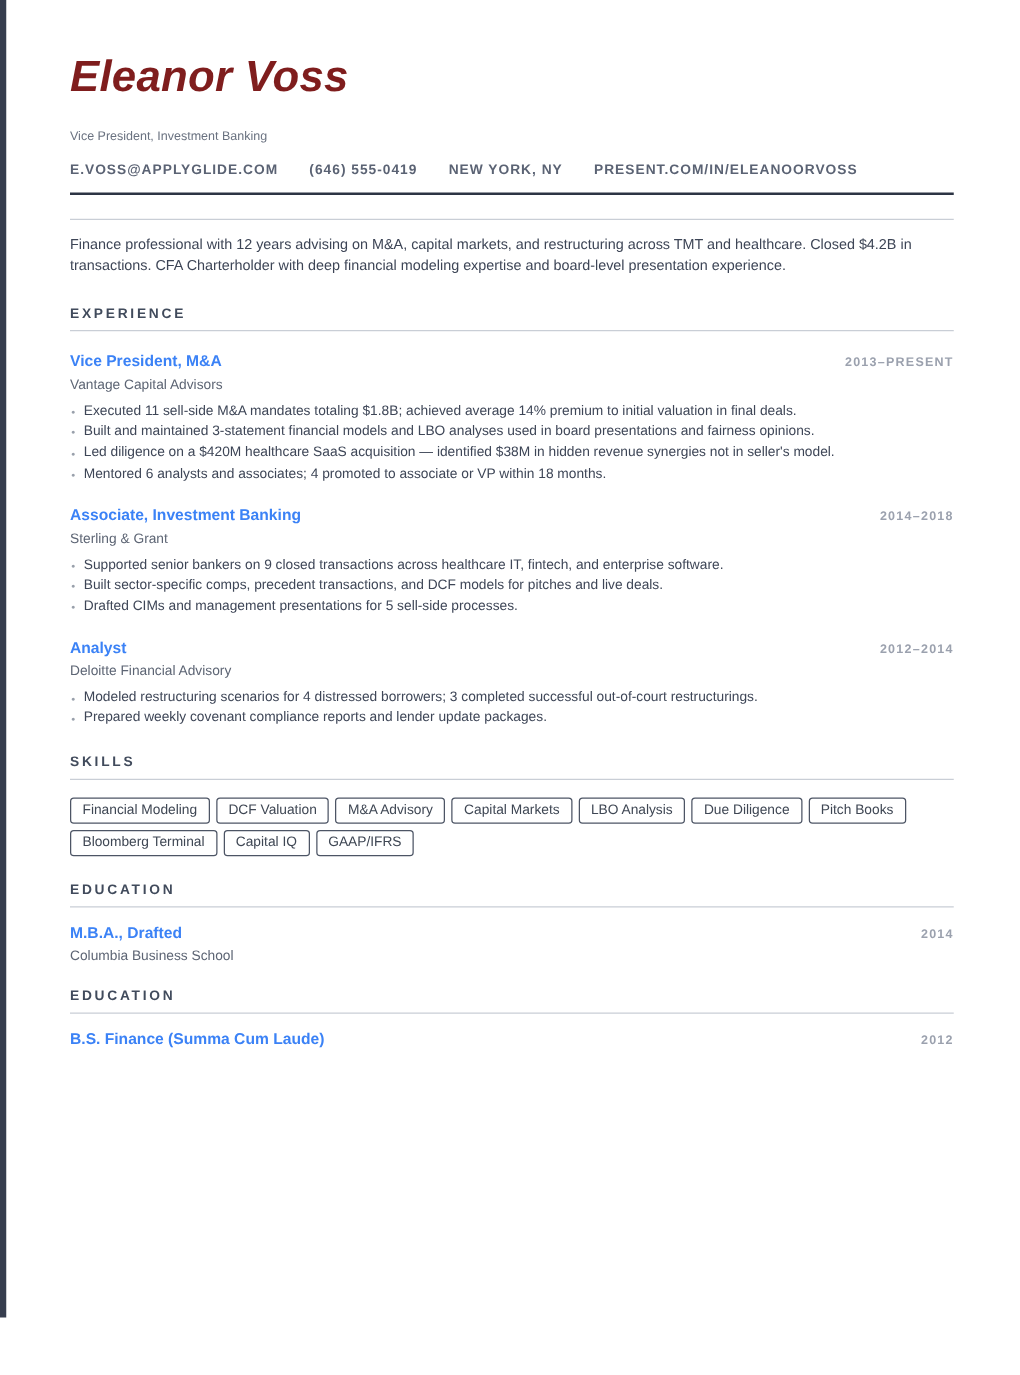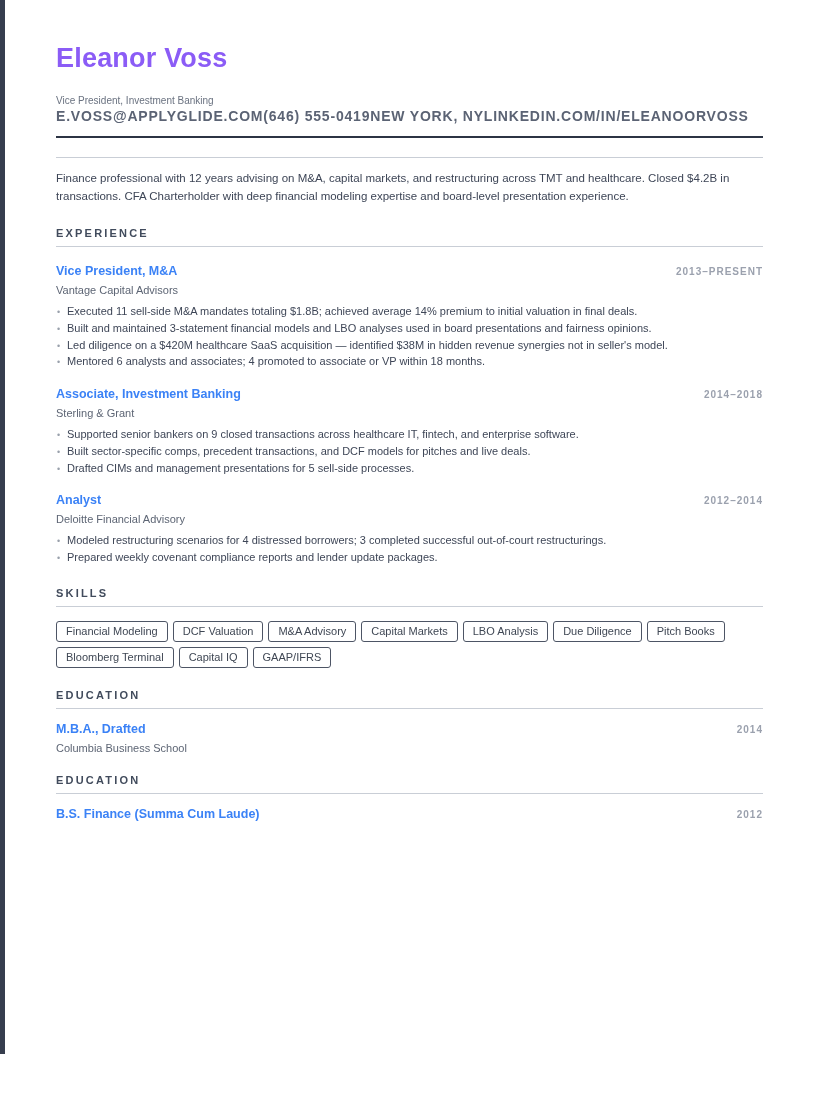--- a/index.html
+++ b/index.html
@@ -19,37 +19,38 @@
     width: 5px;
     height: 1054px;
     background: #363d4e;
   }
   .page {
     padding: 44px 53px 0 56px;
   }
 
   
   .name {
-    font-size: 27px;
-    font-weight: bold;
-    color: #8b5cf6;
+    font-size: 35px;
+    font-weight: bold;
+    color: #7f1d1d;
     letter-spacing: 0.2px;
     margin: 0;
     line-height: 1.05;
+    font-style: italic;
   }
   .subtitle {
     margin-top: 23px;
     font-size: 10px;
     color: #6a7280;
   }
   .contact-row {
-    margin-top: 2px;
+    margin-top: 15px;
     display: flex;
-    gap: 0;
-    font-size: 14px;
+    gap: 25px;
+    font-size: 11px;
     font-weight: bold;
     letter-spacing: 0.8px;
     color: #5b6374;
   }
   .header-rule {
     margin-top: 12px;
     border: 0;
     border-top: 2px solid #2c3444;
   }
 
@@ -144,21 +145,21 @@
 
 <div class="page">
 
   <div>
     <h1 class="name">Eleanor Voss</h1>
     <div class="subtitle">Vice President, Investment Banking</div>
     <div class="contact-row">
       <span>E.VOSS@APPLYGLIDE.COM</span>
       <span>(646) 555-0419</span>
       <span>NEW YORK, NY</span>
-      <span>LINKEDIN.COM/IN/ELEANOORVOSS</span>
+      <span>PRESENT.COM/IN/ELEANOORVOSS</span>
     </div>
     <hr class="header-rule">
   </div>
 
   <div class="section">
     <hr class="section-rule">
     <div class="summary-text">Finance professional with 12 years advising on M&amp;A, capital markets, and restructuring across TMT and healthcare. Closed $4.2B in transactions. CFA Charterholder with deep financial modeling expertise and board-level presentation experience.</div>
   </div>
 
   <div class="section" style="margin-top:22px;">

